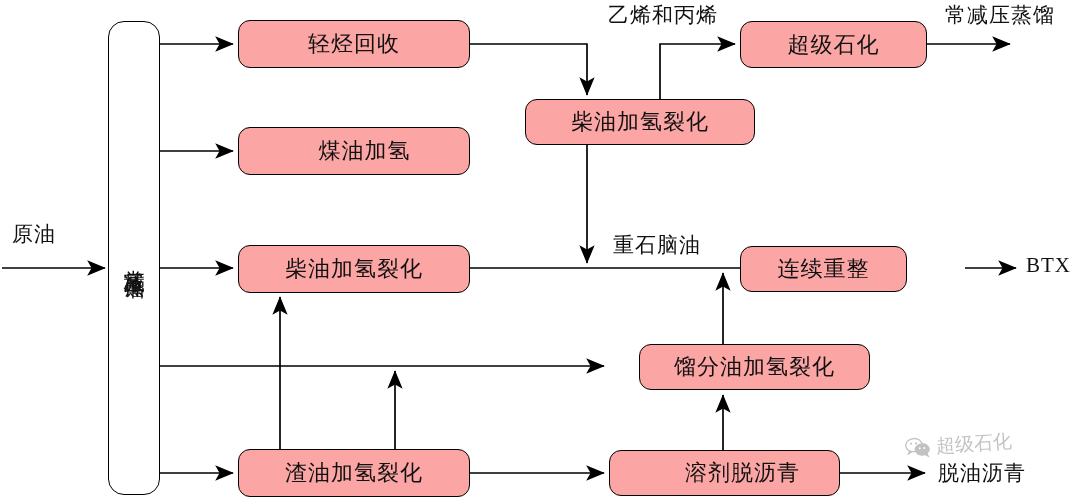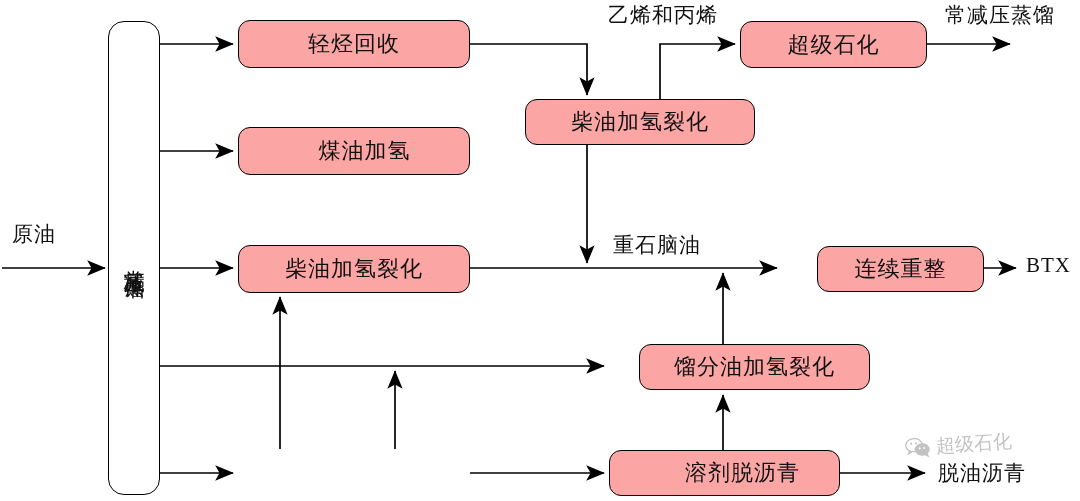--- a/index.html
+++ b/index.html
@@ -75,30 +75,33 @@
   </div>
 
   <div class="node" style="left:238px;top:127px;width:232px;height:48px;padding-left:21px;">
     <span>煤油加氢</span>
   </div>
 
   <div class="node" style="left:238px;top:245px;width:232px;height:48px;">
     <span>柴油加氢裂化</span>
   </div>
 
+  <div class="node" style="left:238px;top:449px;width:232px;height:48px;">
+    <span>渣油加氢裂化</span>
+  </div>
 
   <div class="node" style="left:525px;top:99px;width:230px;height:46px;">
     <span>柴油加氢裂化</span>
   </div>
 
   <div class="node" style="left:740px;top:21px;width:187px;height:47px;">
     <span>超级石化</span>
   </div>
 
-  <div class="node" style="left:817px;top:246px;width:167px;height:46px;">
+  <div class="node" style="left:740px;top:246px;width:167px;height:46px;">
     <span>连续重整</span>
   </div>
 
   <div class="node" style="left:639px;top:344px;width:231px;height:46px;">
     <span>馏分油加氢裂化</span>
   </div>
 
   <div class="node" style="left:609px;top:450px;width:231px;height:46px;padding-left:36px;">
     <span>溶剂脱沥青</span>
   </div>

